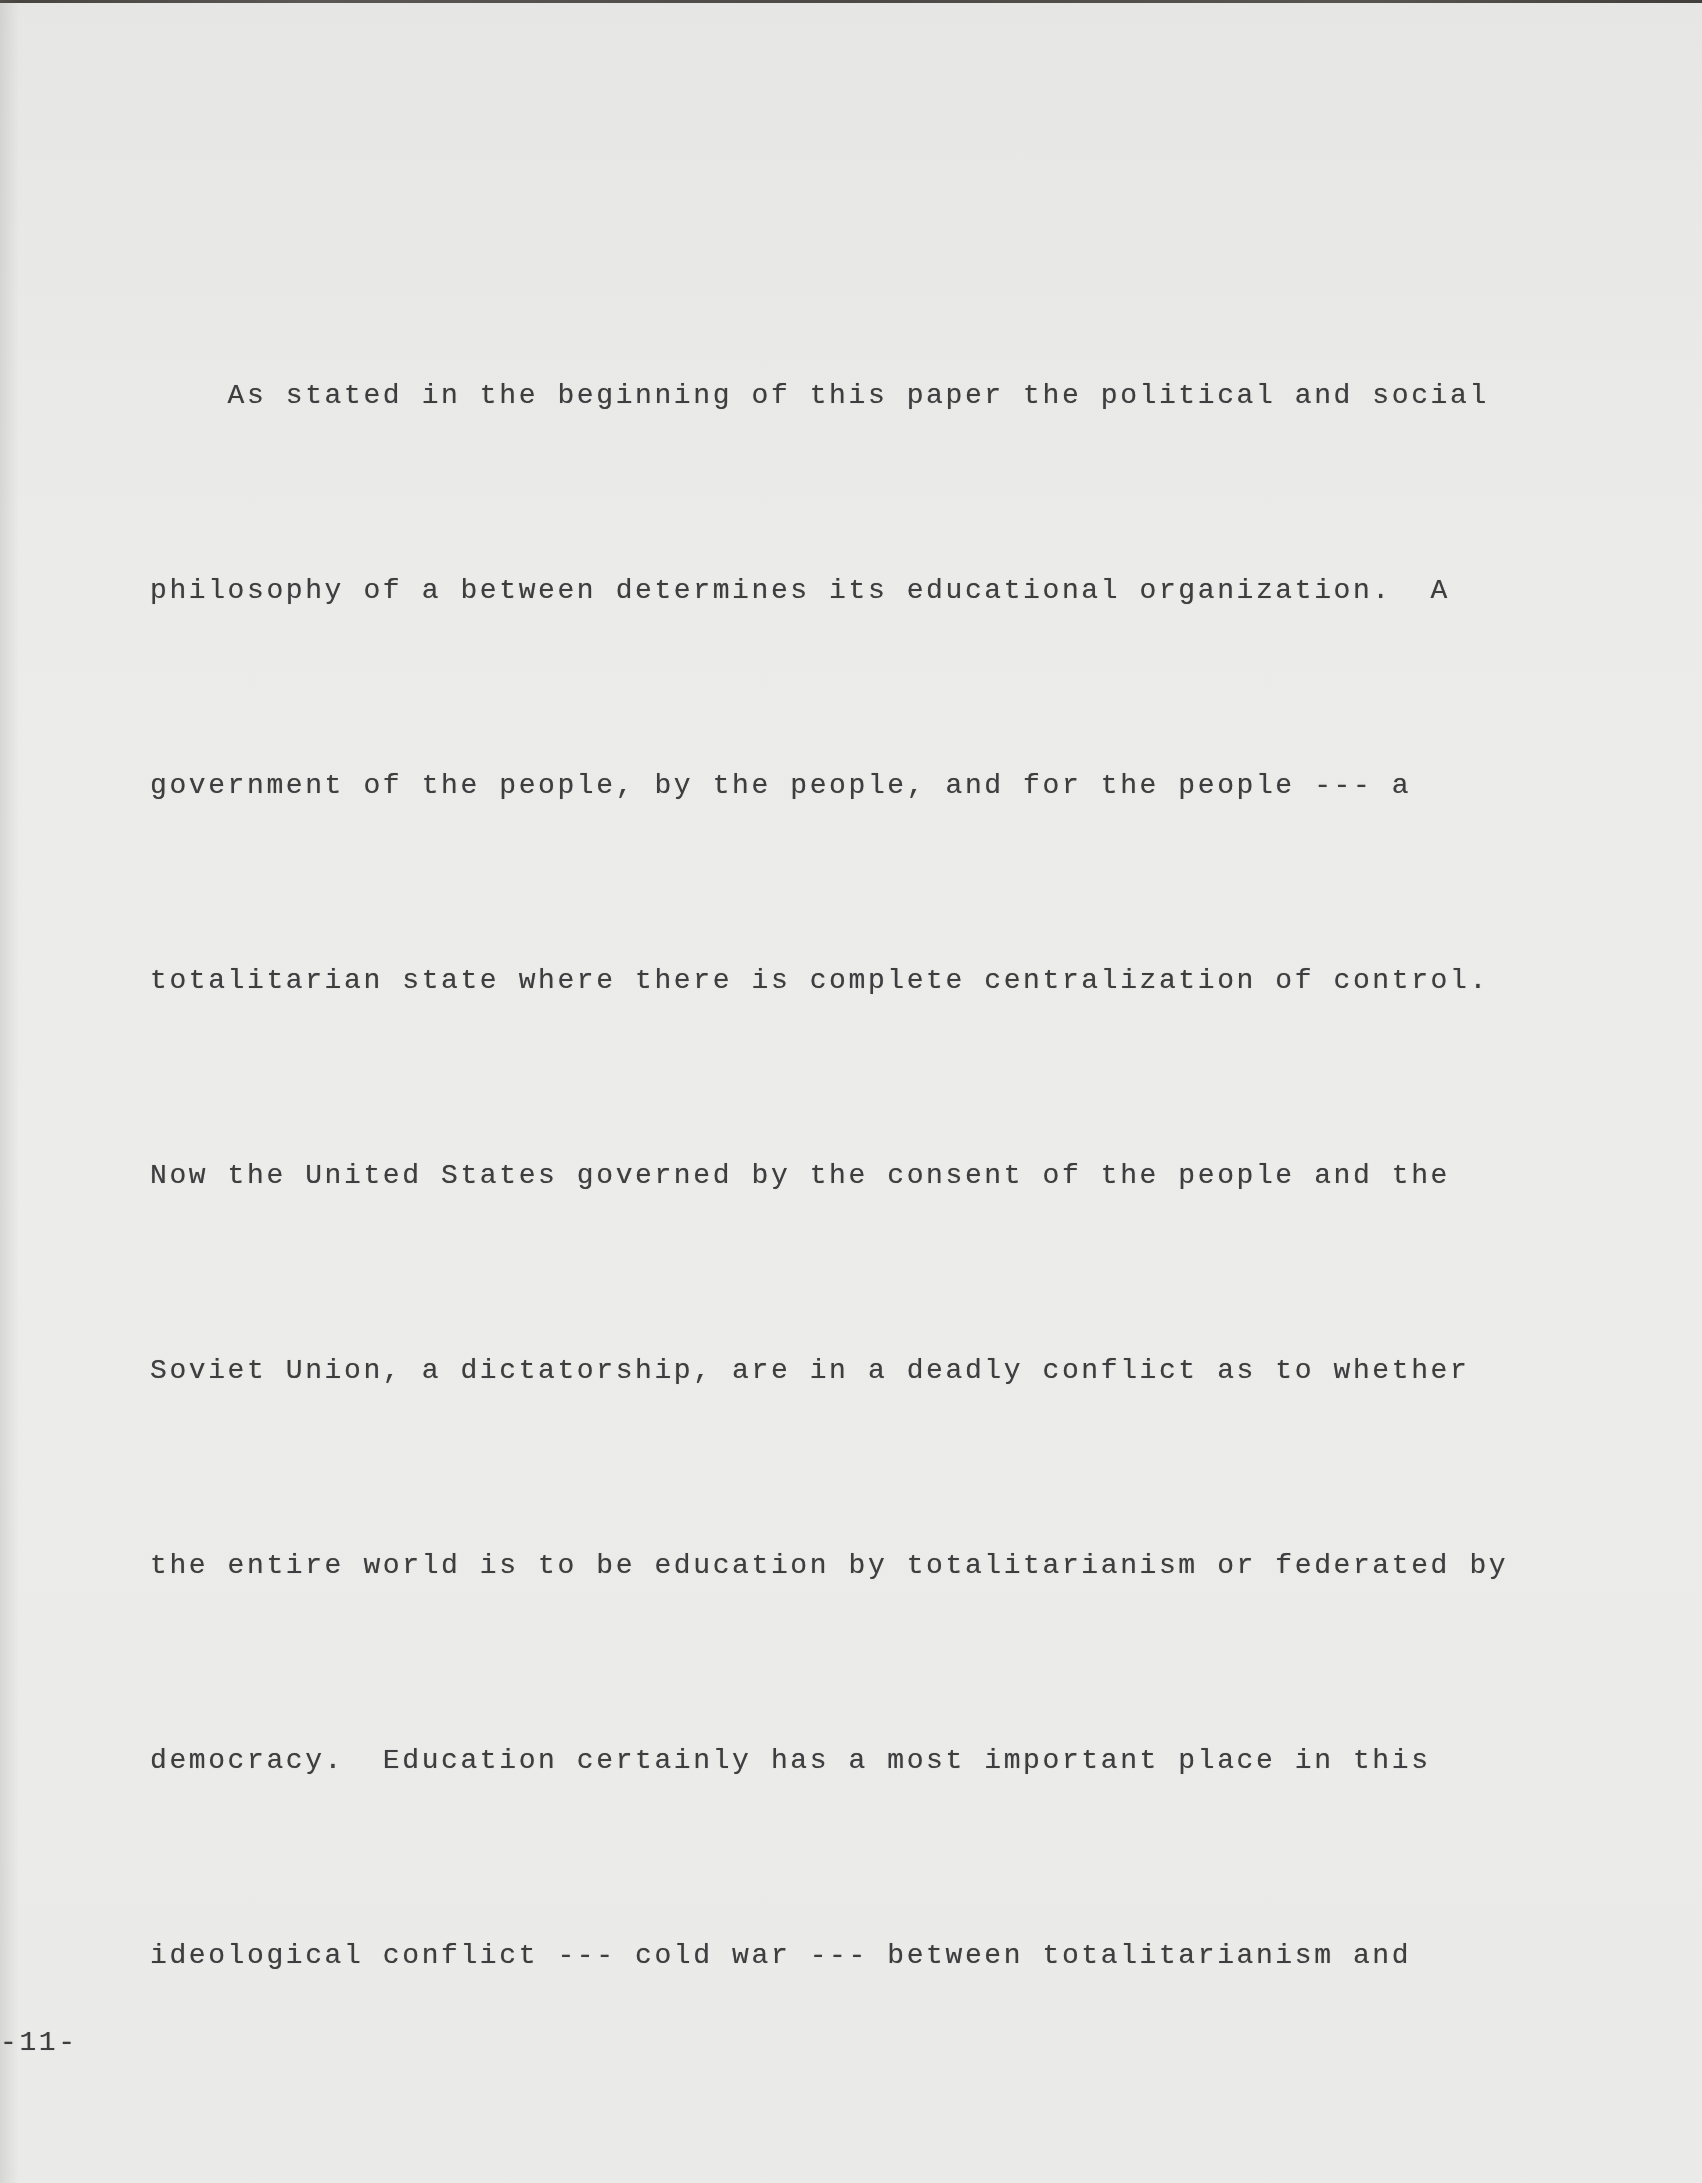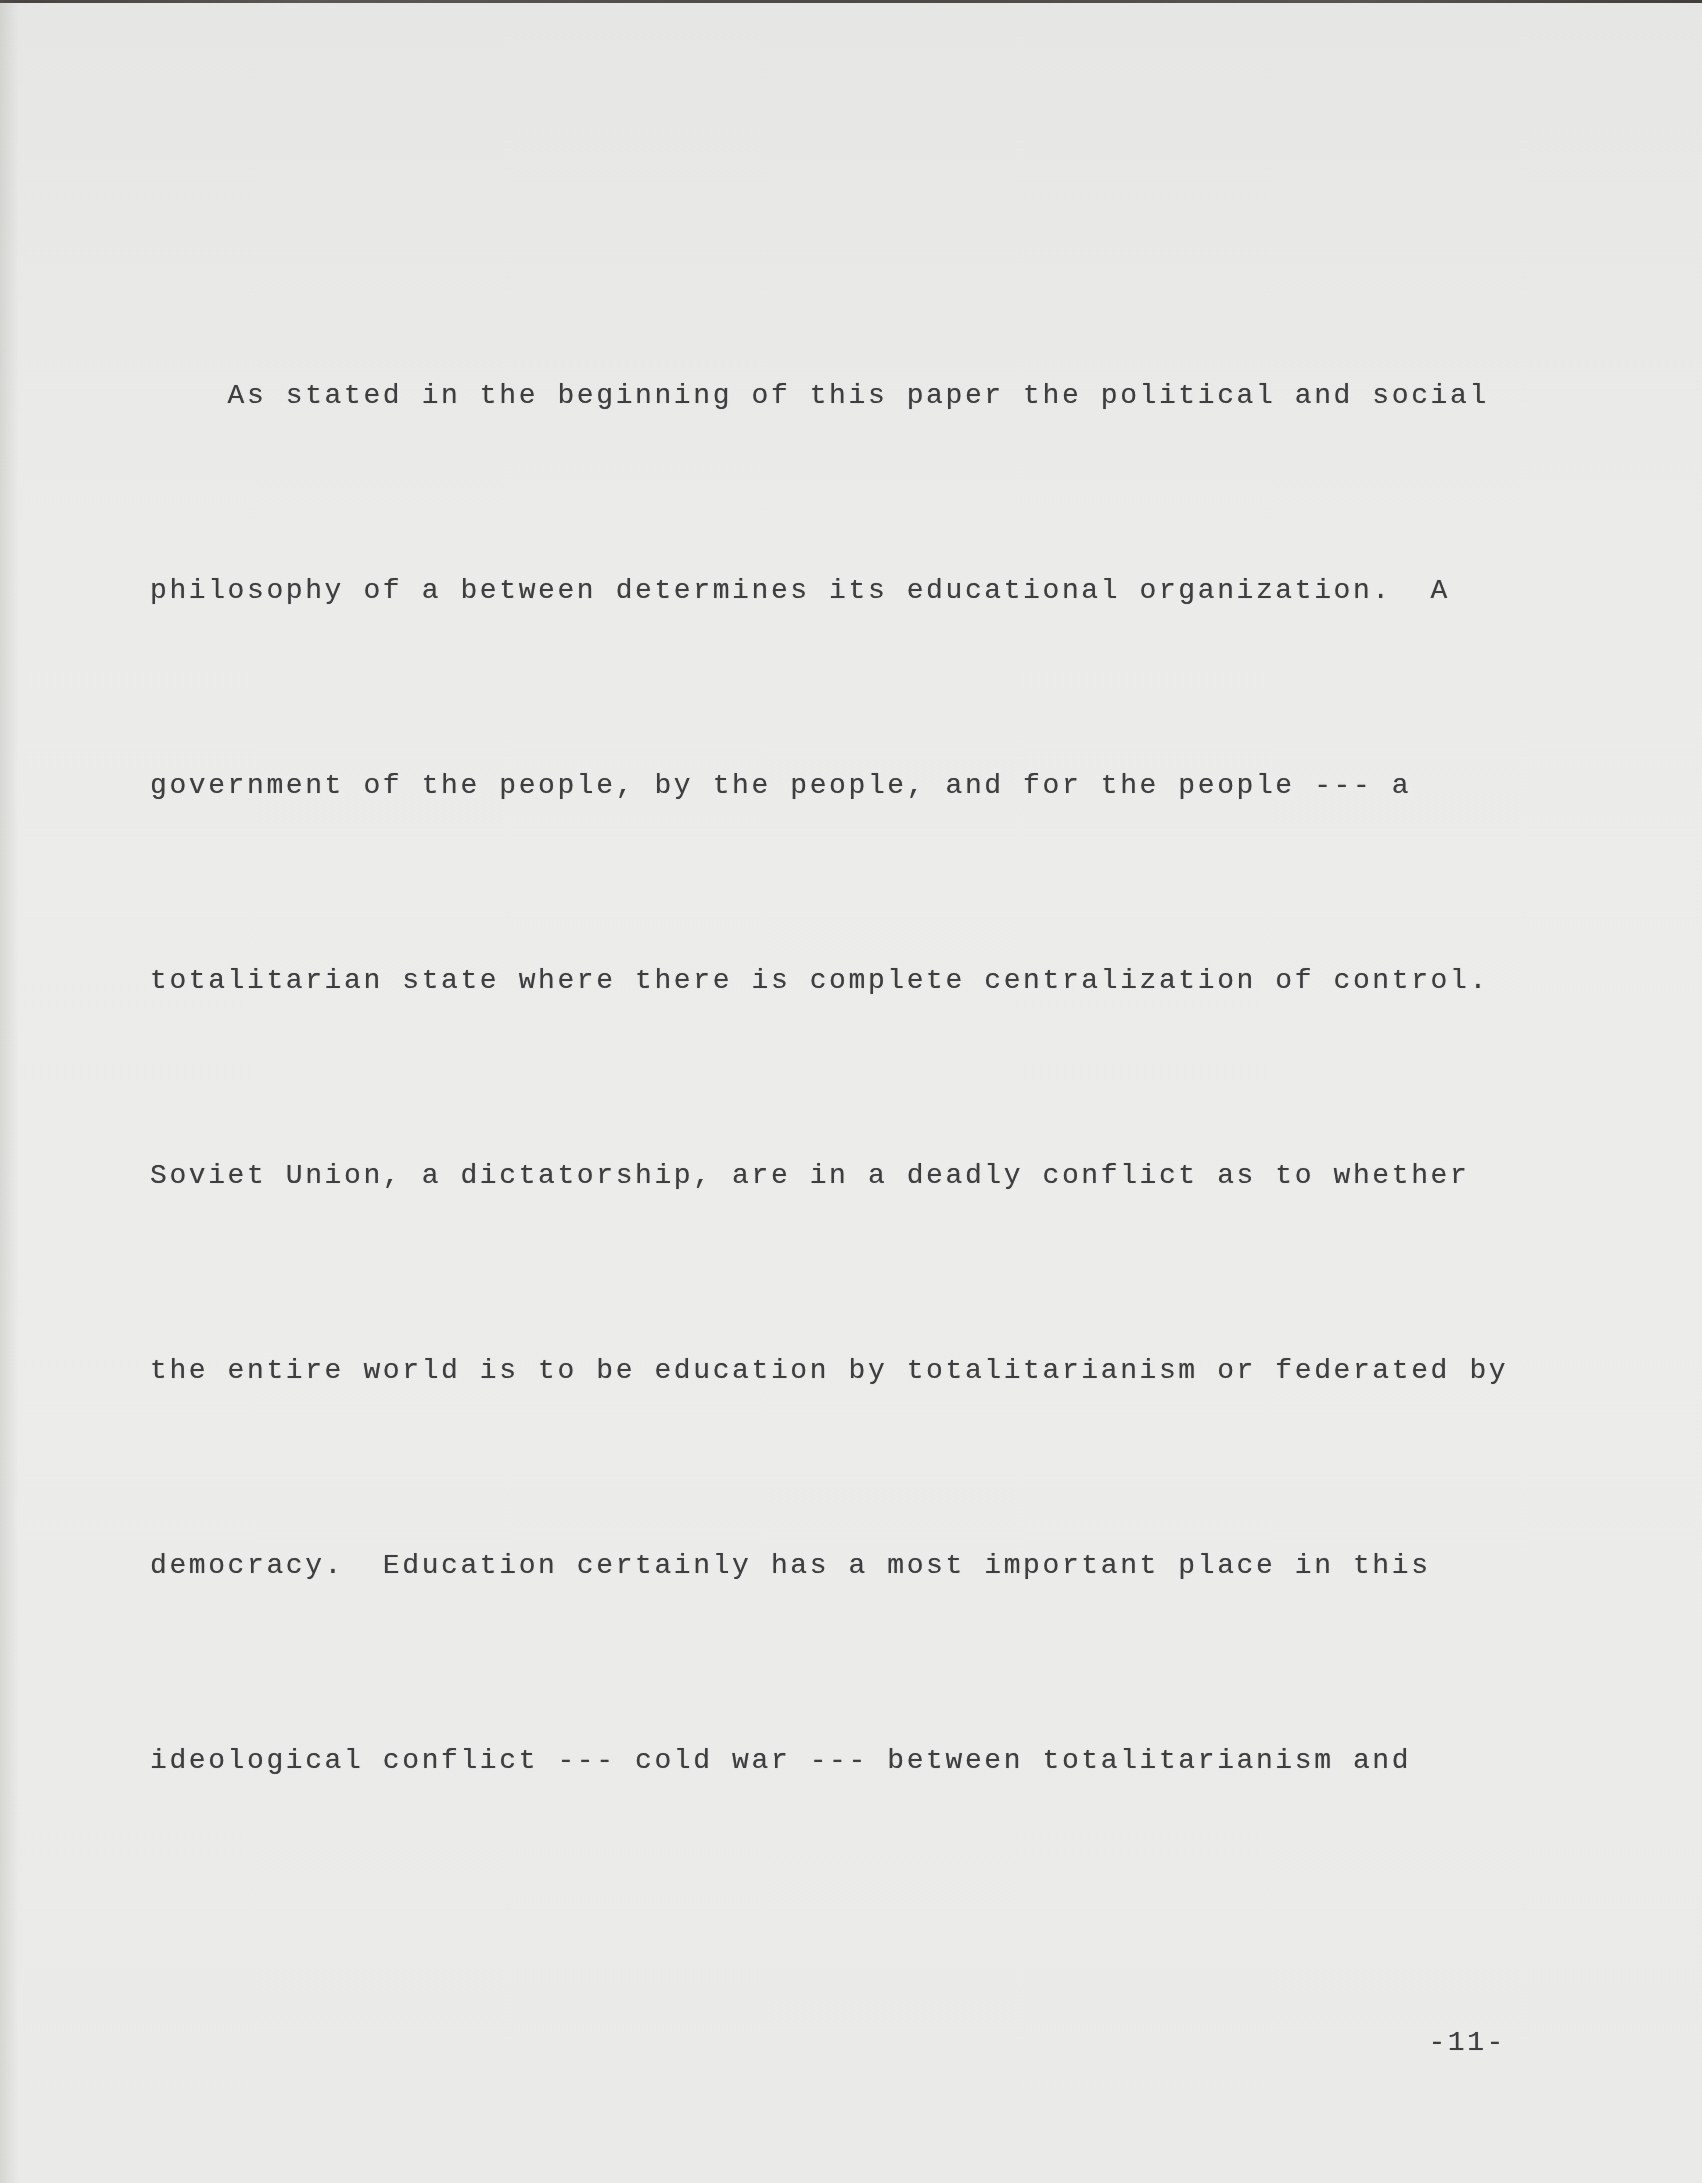--- a/index.html
+++ b/index.html
@@ -45,21 +45,21 @@
   }
   .line {
     white-space: pre;
     height: 65px;
   }
   .page-number {
     position: absolute;
     top: 2010px;
     left: 0;
     width: 1506px;
-    text-align: right;
+    text-align: left;
     font-size: 28px;
     letter-spacing: 2.6px;
     line-height: 65px;
     color: #3e3e40;
     text-shadow: 0 0 0.7px rgba(62,62,64,0.55);
     white-space: pre;
   }
 </style>
 </head>
 <body>
@@ -67,20 +67,21 @@
 <div class="sheet">
   <div class="scan-edge-top"></div>
   <div class="scan-edge-left"></div>
 
   <div class="typed">
     
     <div class="line">    As stated in the beginning of this paper the political and social</div>
     <div class="line">philosophy of a between determines its educational organization.  A</div>
     <div class="line">government of the people, by the people, and for the people --- a</div>
     <div class="line">totalitarian state where there is complete centralization of control.</div>
+    <div class="line">Now the United States governed by the consent of the people and the</div>
     <div class="line">Soviet Union, a dictatorship, are in a deadly conflict as to whether</div>
     <div class="line">the entire world is to be education by totalitarianism or federated by</div>
     <div class="line">democracy.  Education certainly has a most important place in this</div>
     <div class="line">ideological conflict --- cold war --- between totalitarianism and</div>
     
     
     
     
     
     

